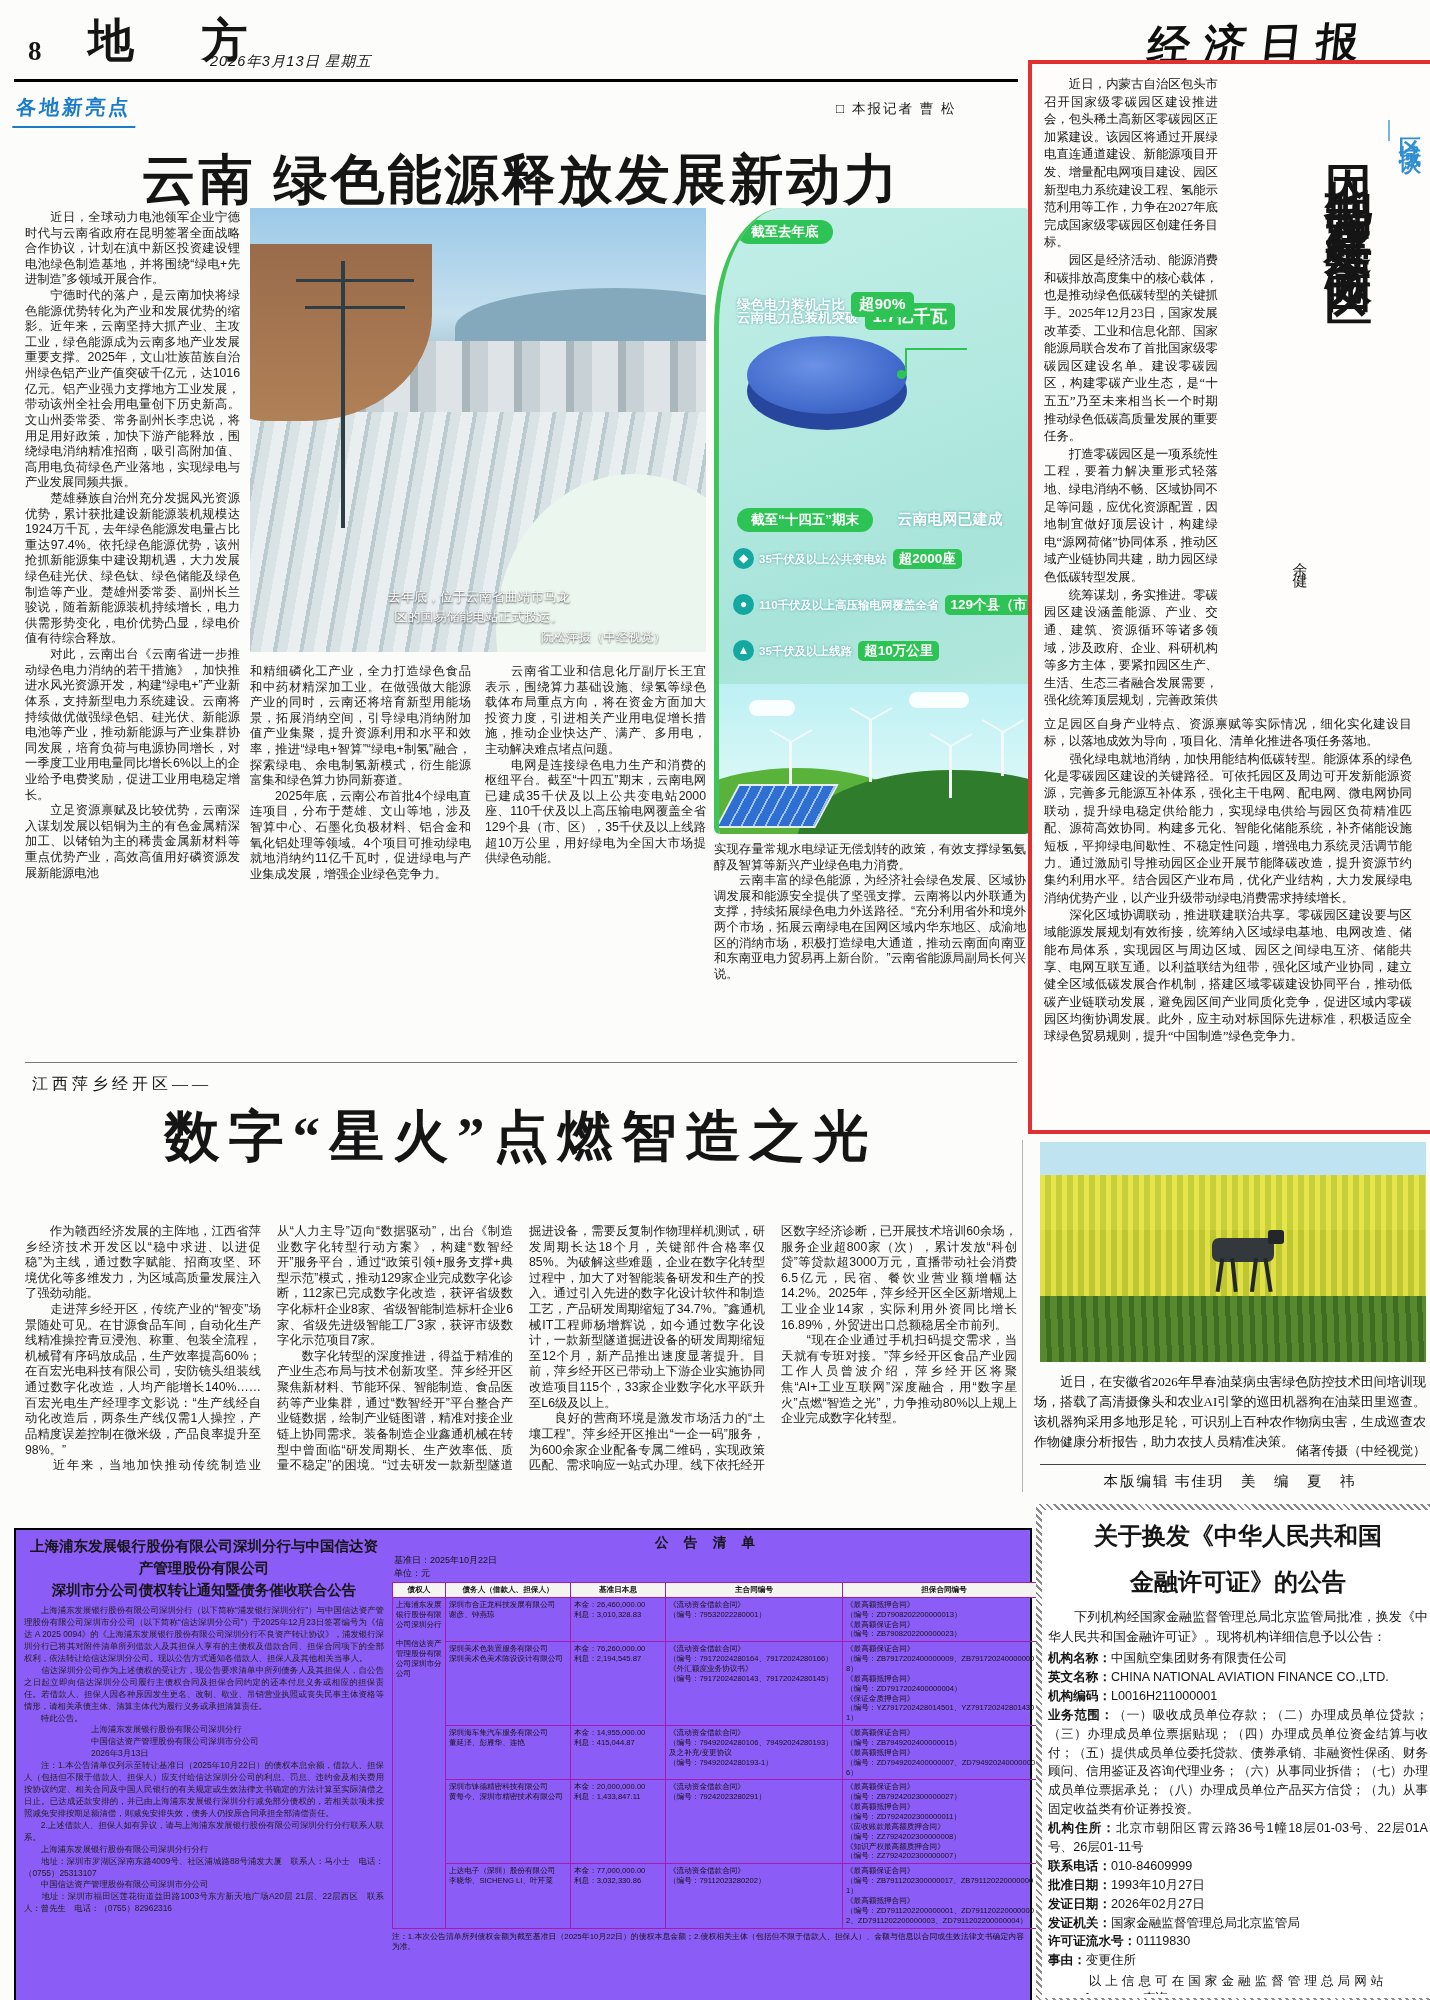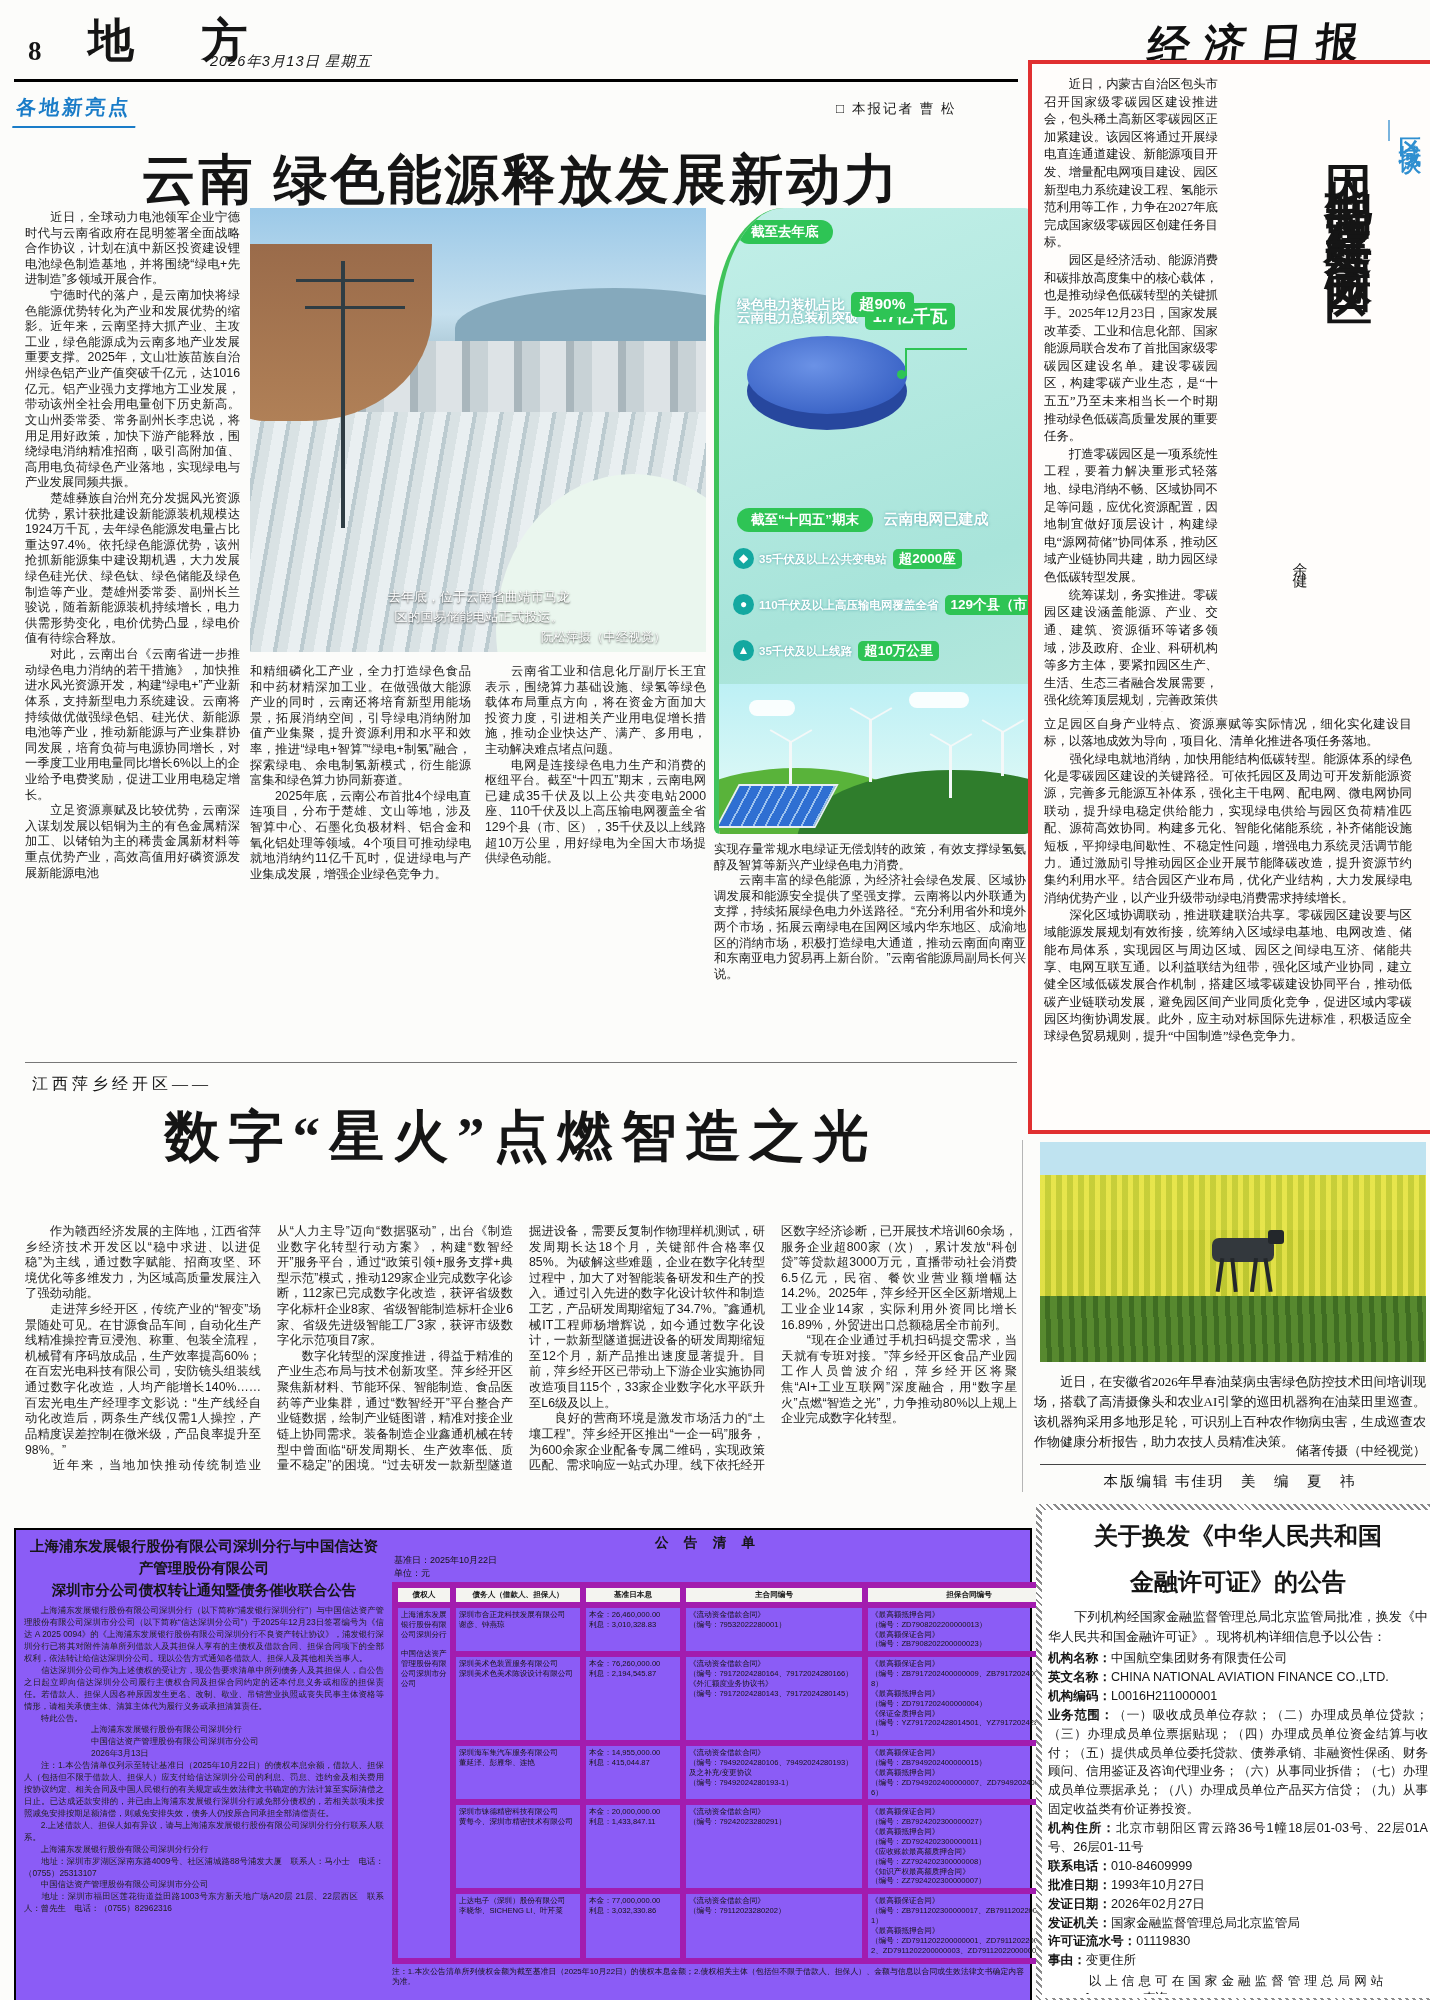--- a/index.html
+++ b/index.html
@@ -111,21 +111,21 @@
   .editor-line{left:1034px;top:1472px;width:392px;text-align:center;font-size:14.5px;letter-spacing:2px;}
   
   .noticeL{left:14px;top:1528px;width:1014px;height:490px;border:2.5px solid #000;background:#8b5cf6;}
   .nl-left{position:absolute;left:8px;top:6px;width:360px;height:474px;overflow:hidden;}
   .nl-title{font-size:14.5px;font-weight:700;text-align:center;line-height:1.5;}
   .nl-body{margin-top:4px;font-size:8.4px;line-height:1.42;text-align:justify;white-space:pre-wrap;color:#222;}
   .nl-right{position:absolute;left:376px;top:4px;width:632px;height:480px;}
   .nl-listtitle{text-align:center;font-weight:700;font-size:13.5px;letter-spacing:6px;}
   .nl-meta{display:flex;justify-content:space-between;font-size:9px;margin:2px 2px 2px 2px;flex-direction:column;}
   .nl-table{width:100%;border-collapse:collapse;table-layout:fixed;}
-  .nl-table th,.nl-table td{border:6px solid #a21caf;font-size:7.6px;line-height:1.3;padding:2px 3px;
+  .nl-table th,.nl-table td{border:1px solid #a21caf;font-size:7.6px;line-height:1.3;padding:2px 3px;
         vertical-align:top;white-space:pre-wrap;word-break:break-all;text-align:left;}
   .nl-table th{text-align:center;font-weight:700;background:#f4f4f0;}
   .nl-note{font-size:7.8px;line-height:1.35;margin-top:3px;text-align:justify;}
   
   .noticeR{left:1036px;top:1504px;width:392px;height:488px;background:#fff;
            border:6px solid transparent;
            border-image:repeating-linear-gradient(45deg,#8a8a8a 0 2px,#fff 2px 5px) 6;}
   .nr-inner{position:absolute;left:6px;top:4px;right:6px;bottom:4px;overflow:hidden;}
   .nr-title{text-align:center;font-size:24px;font-weight:900;line-height:1.35;margin-top:6px;}
   .nr-intro{font-size:13px;line-height:1.55;text-align:justify;margin-top:8px;white-space:pre-wrap;}
@@ -185,21 +185,21 @@
       <span class="ig-label">绿色电力装机占比</span><span class="ig-badge">超90%</span>
     </div>
     <div class="pie">
       <div class="pie-side"></div>
       <div class="pie-top"></div>
       <div class="pie-line"></div>
       <div class="pie-dot"></div>
     </div>
     <div class="ig-row" style="top:300px;">
       <span class="ig-pill">截至“十四五”期末</span>
-      <span class="ig-label" style="font-size:15px;margin-left:6px;">云南电网已建成</span>
+      <span class="ig-label" style="font-size:15px;margin-left:20px;">云南电网已建成</span>
     </div>
     <div>
 
         <div class="ig-item" style="top: 340px;">
           <span class="ig-ico">◆</span><span class="ig-label">35千伏及以上公共变电站</span><span class="ig-badge">超2000座</span>
         </div>
 
         <div class="ig-item" style="top: 386px;">
           <span class="ig-ico">●</span><span class="ig-label">110千伏及以上高压输电网覆盖全省</span><span class="ig-badge">129个县（市、区）</span>
         </div>

